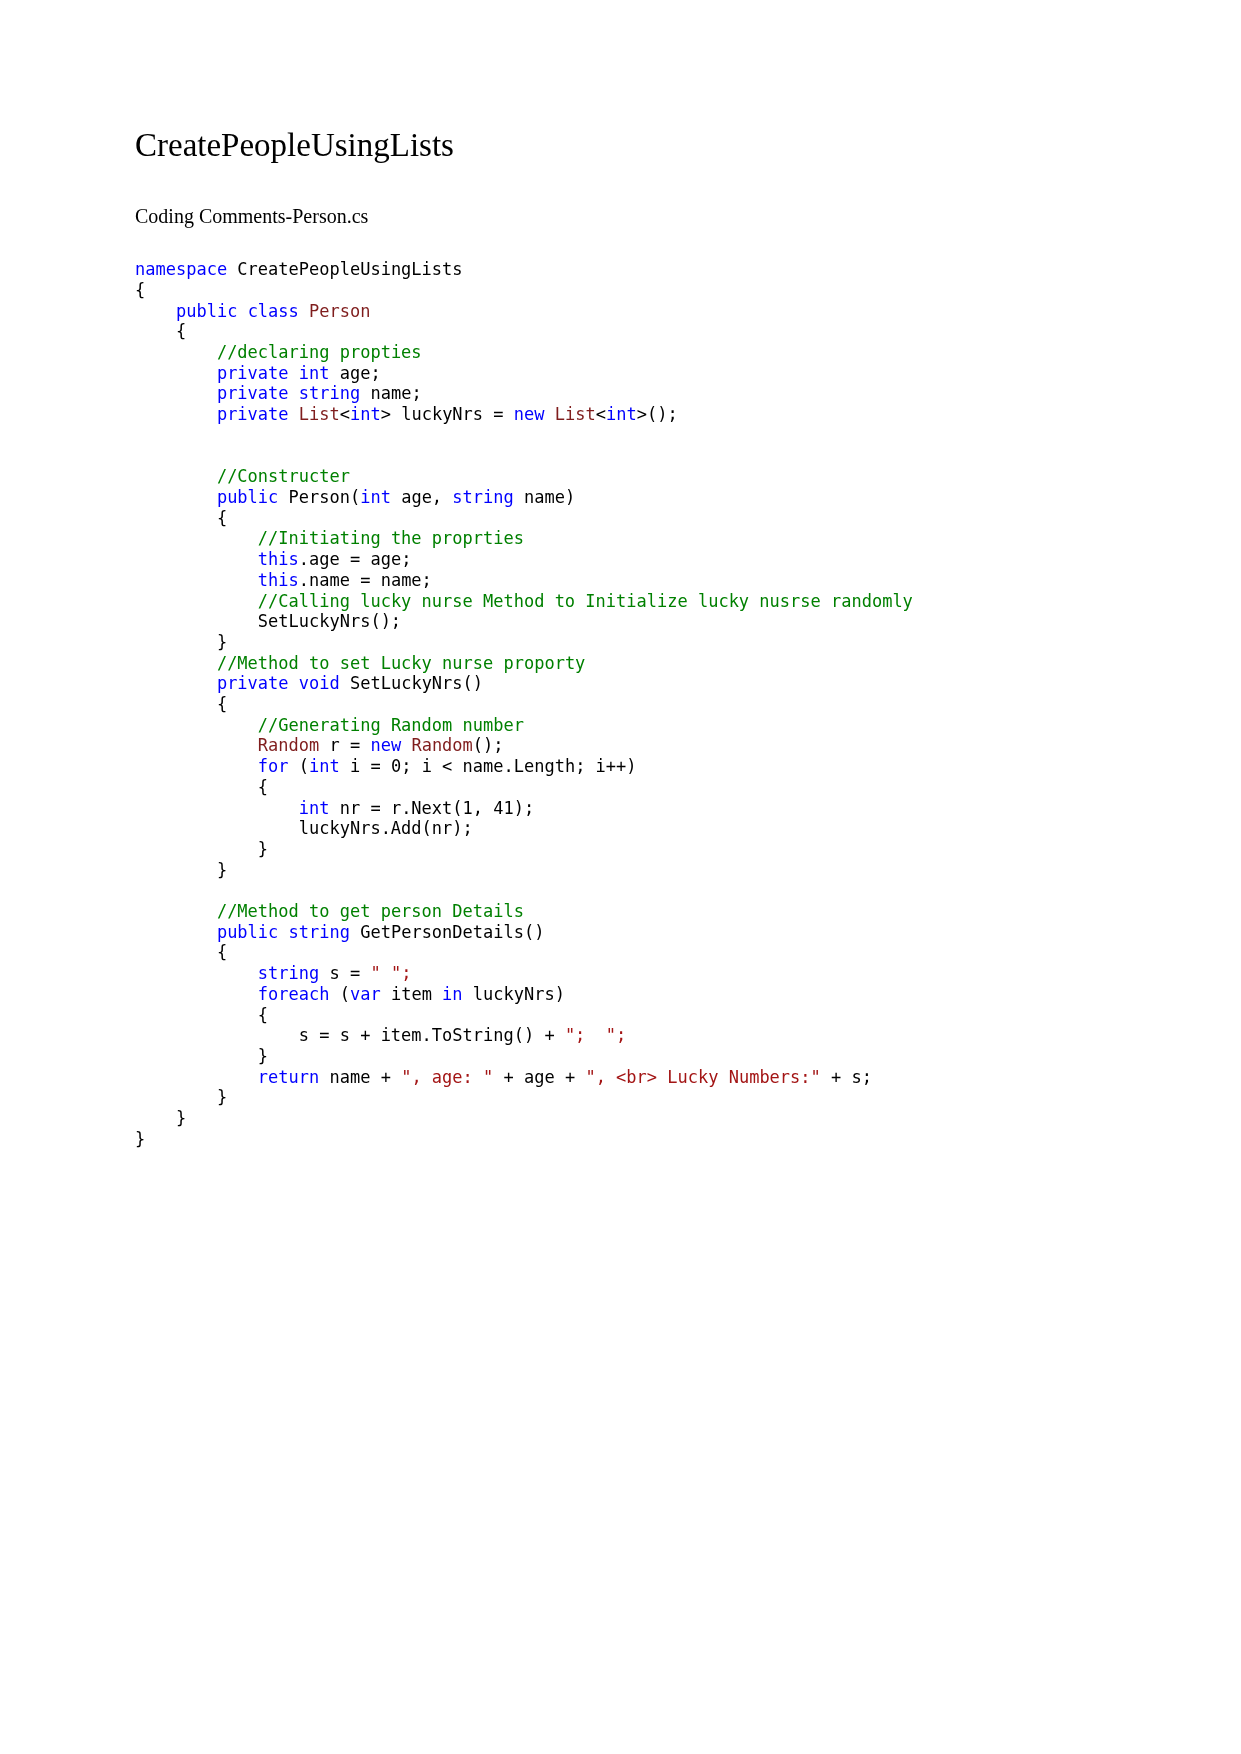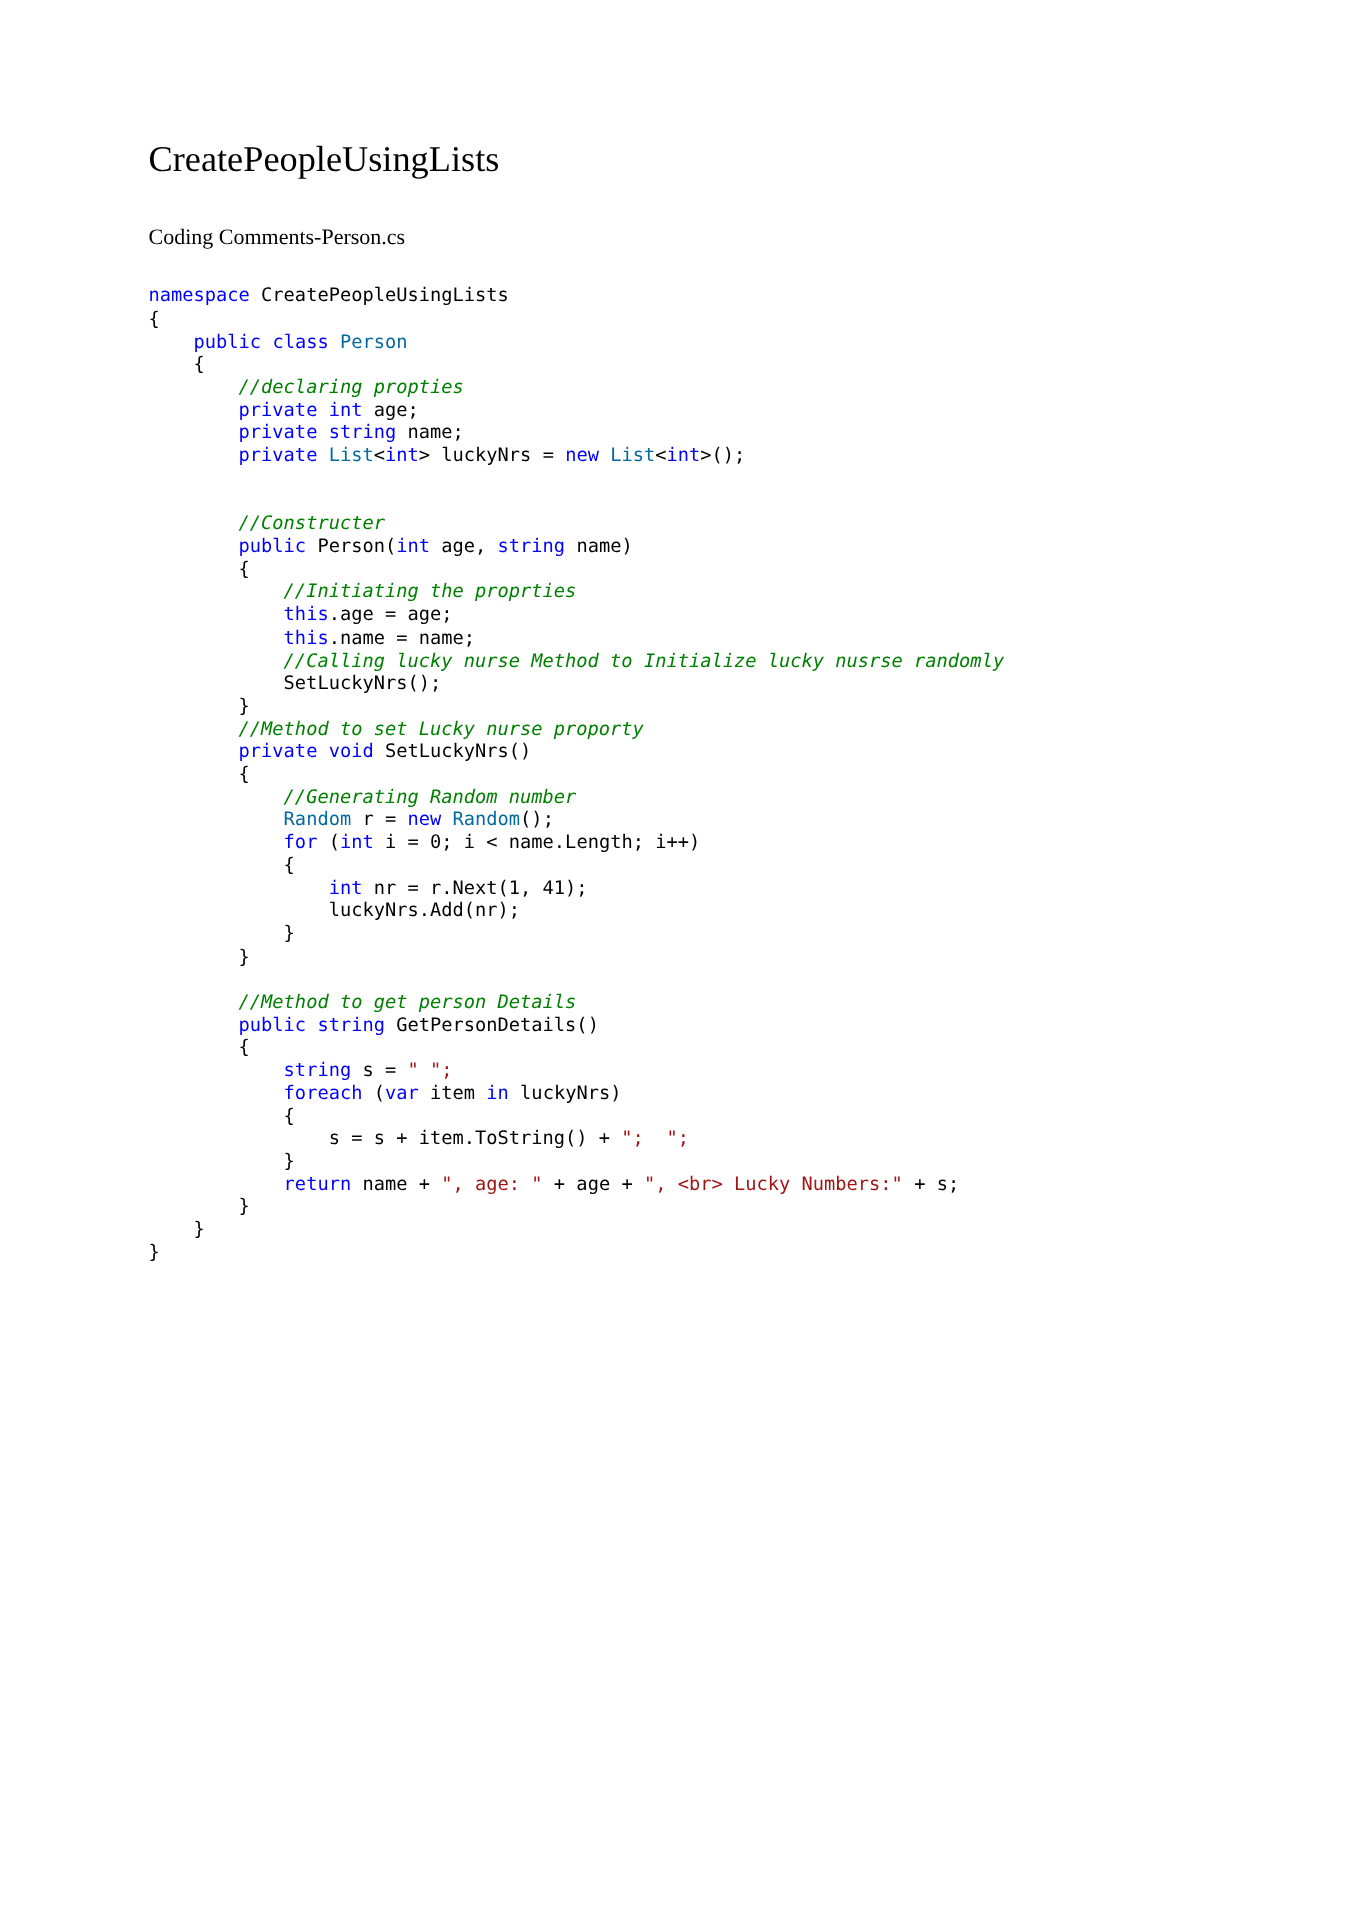--- a/index.html
+++ b/index.html
@@ -52,22 +52,22 @@
     line-height: 20.7px;
     color: #000000;
     white-space: pre;
     letter-spacing: 0px;
   }
   .code-line {
     white-space: pre;
     min-height: 20.7px;
   }
   .kw  { color: #0000ff; }
-  .typ { color: #0369a1; }
-  .cmt { color: #008000; font-style: italic; }
+  .typ { color: #7f1d1d; }
+  .cmt { color: #008000; }
   .str { color: #a31515; }
   .pln { color: #000000; }
 </style>
 </head>
 <body>
 
 <div class="page">
   <div class="content">
 
     <h1 class="doc-title">CreatePeopleUsingLists</h1>

